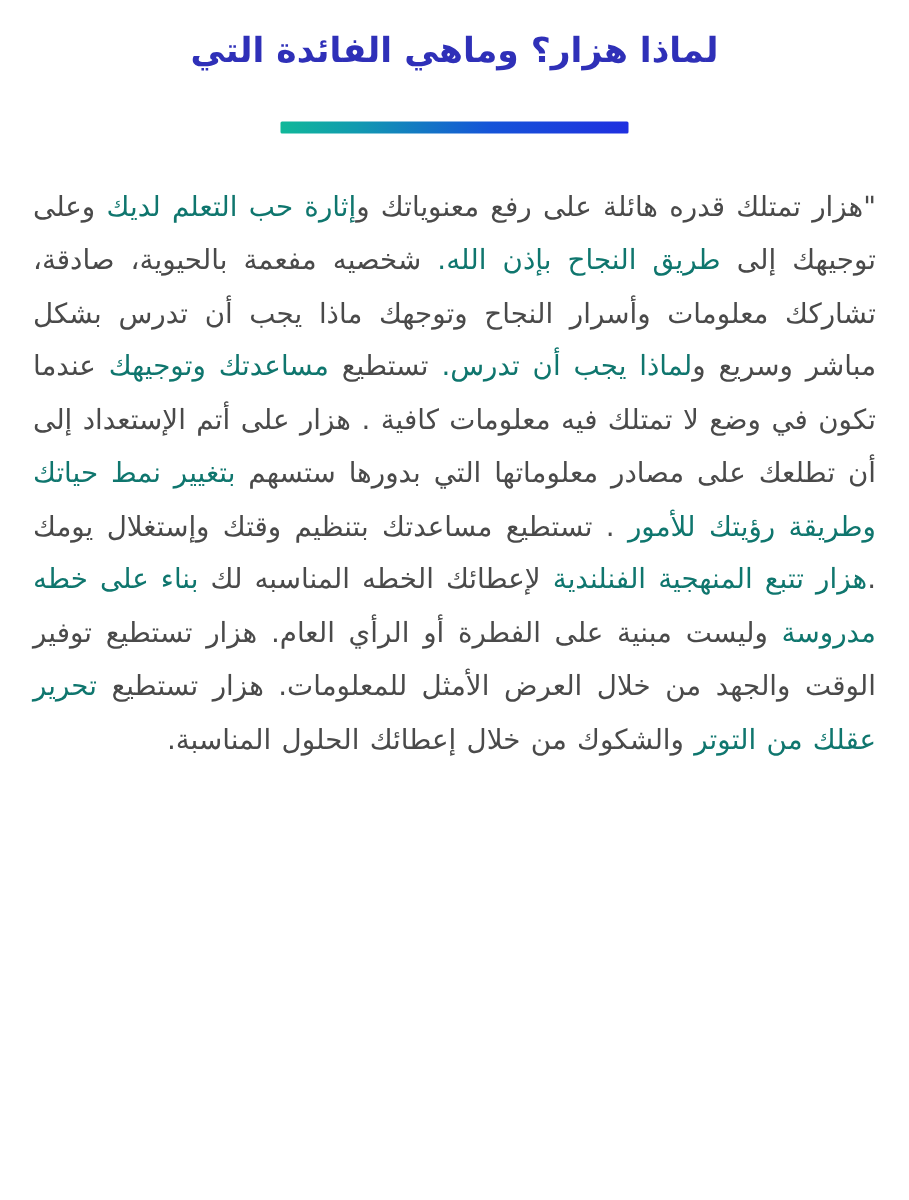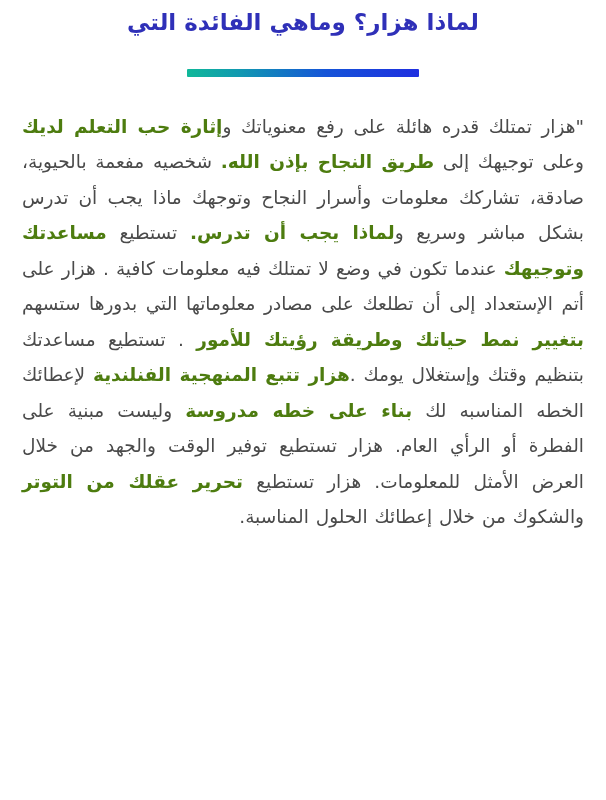--- a/index.html
+++ b/index.html
@@ -11,21 +11,21 @@
     height: 800px;
     background: #ffffff;
     font-family: "DejaVu Sans", "Liberation Sans", sans-serif;
     overflow: hidden;
   }
   .page {
     position: relative;
     width: 606px;
     height: 612px;
     box-sizing: border-box;
-    padding: 4px 22px;
+    padding: 16px 22px;
   }
   .heading {
     margin: 0;
     padding-top: 2px;
     text-align: center;
     color: #2f30b8;
     font-size: 23px;
     font-weight: bold;
     line-height: 1.42;
     letter-spacing: 0px;
@@ -50,22 +50,22 @@
     direction: rtl;
     text-align: justify;
     text-align-last: right;
     color: #4a4a4a;
     font-size: 18.5px;
     line-height: 1.92;
     letter-spacing: 0px;
     word-spacing: 1px;
   }
   .hl {
-    color: #4d7c0f;
-    font-weight: bold;
+    color: #0f766e;
+    font-weight: normal;
   }
   .plain {
     color: #4a4a4a;
   }
 </style>
 </head>
 <body>
 
 <div class="page">
 

